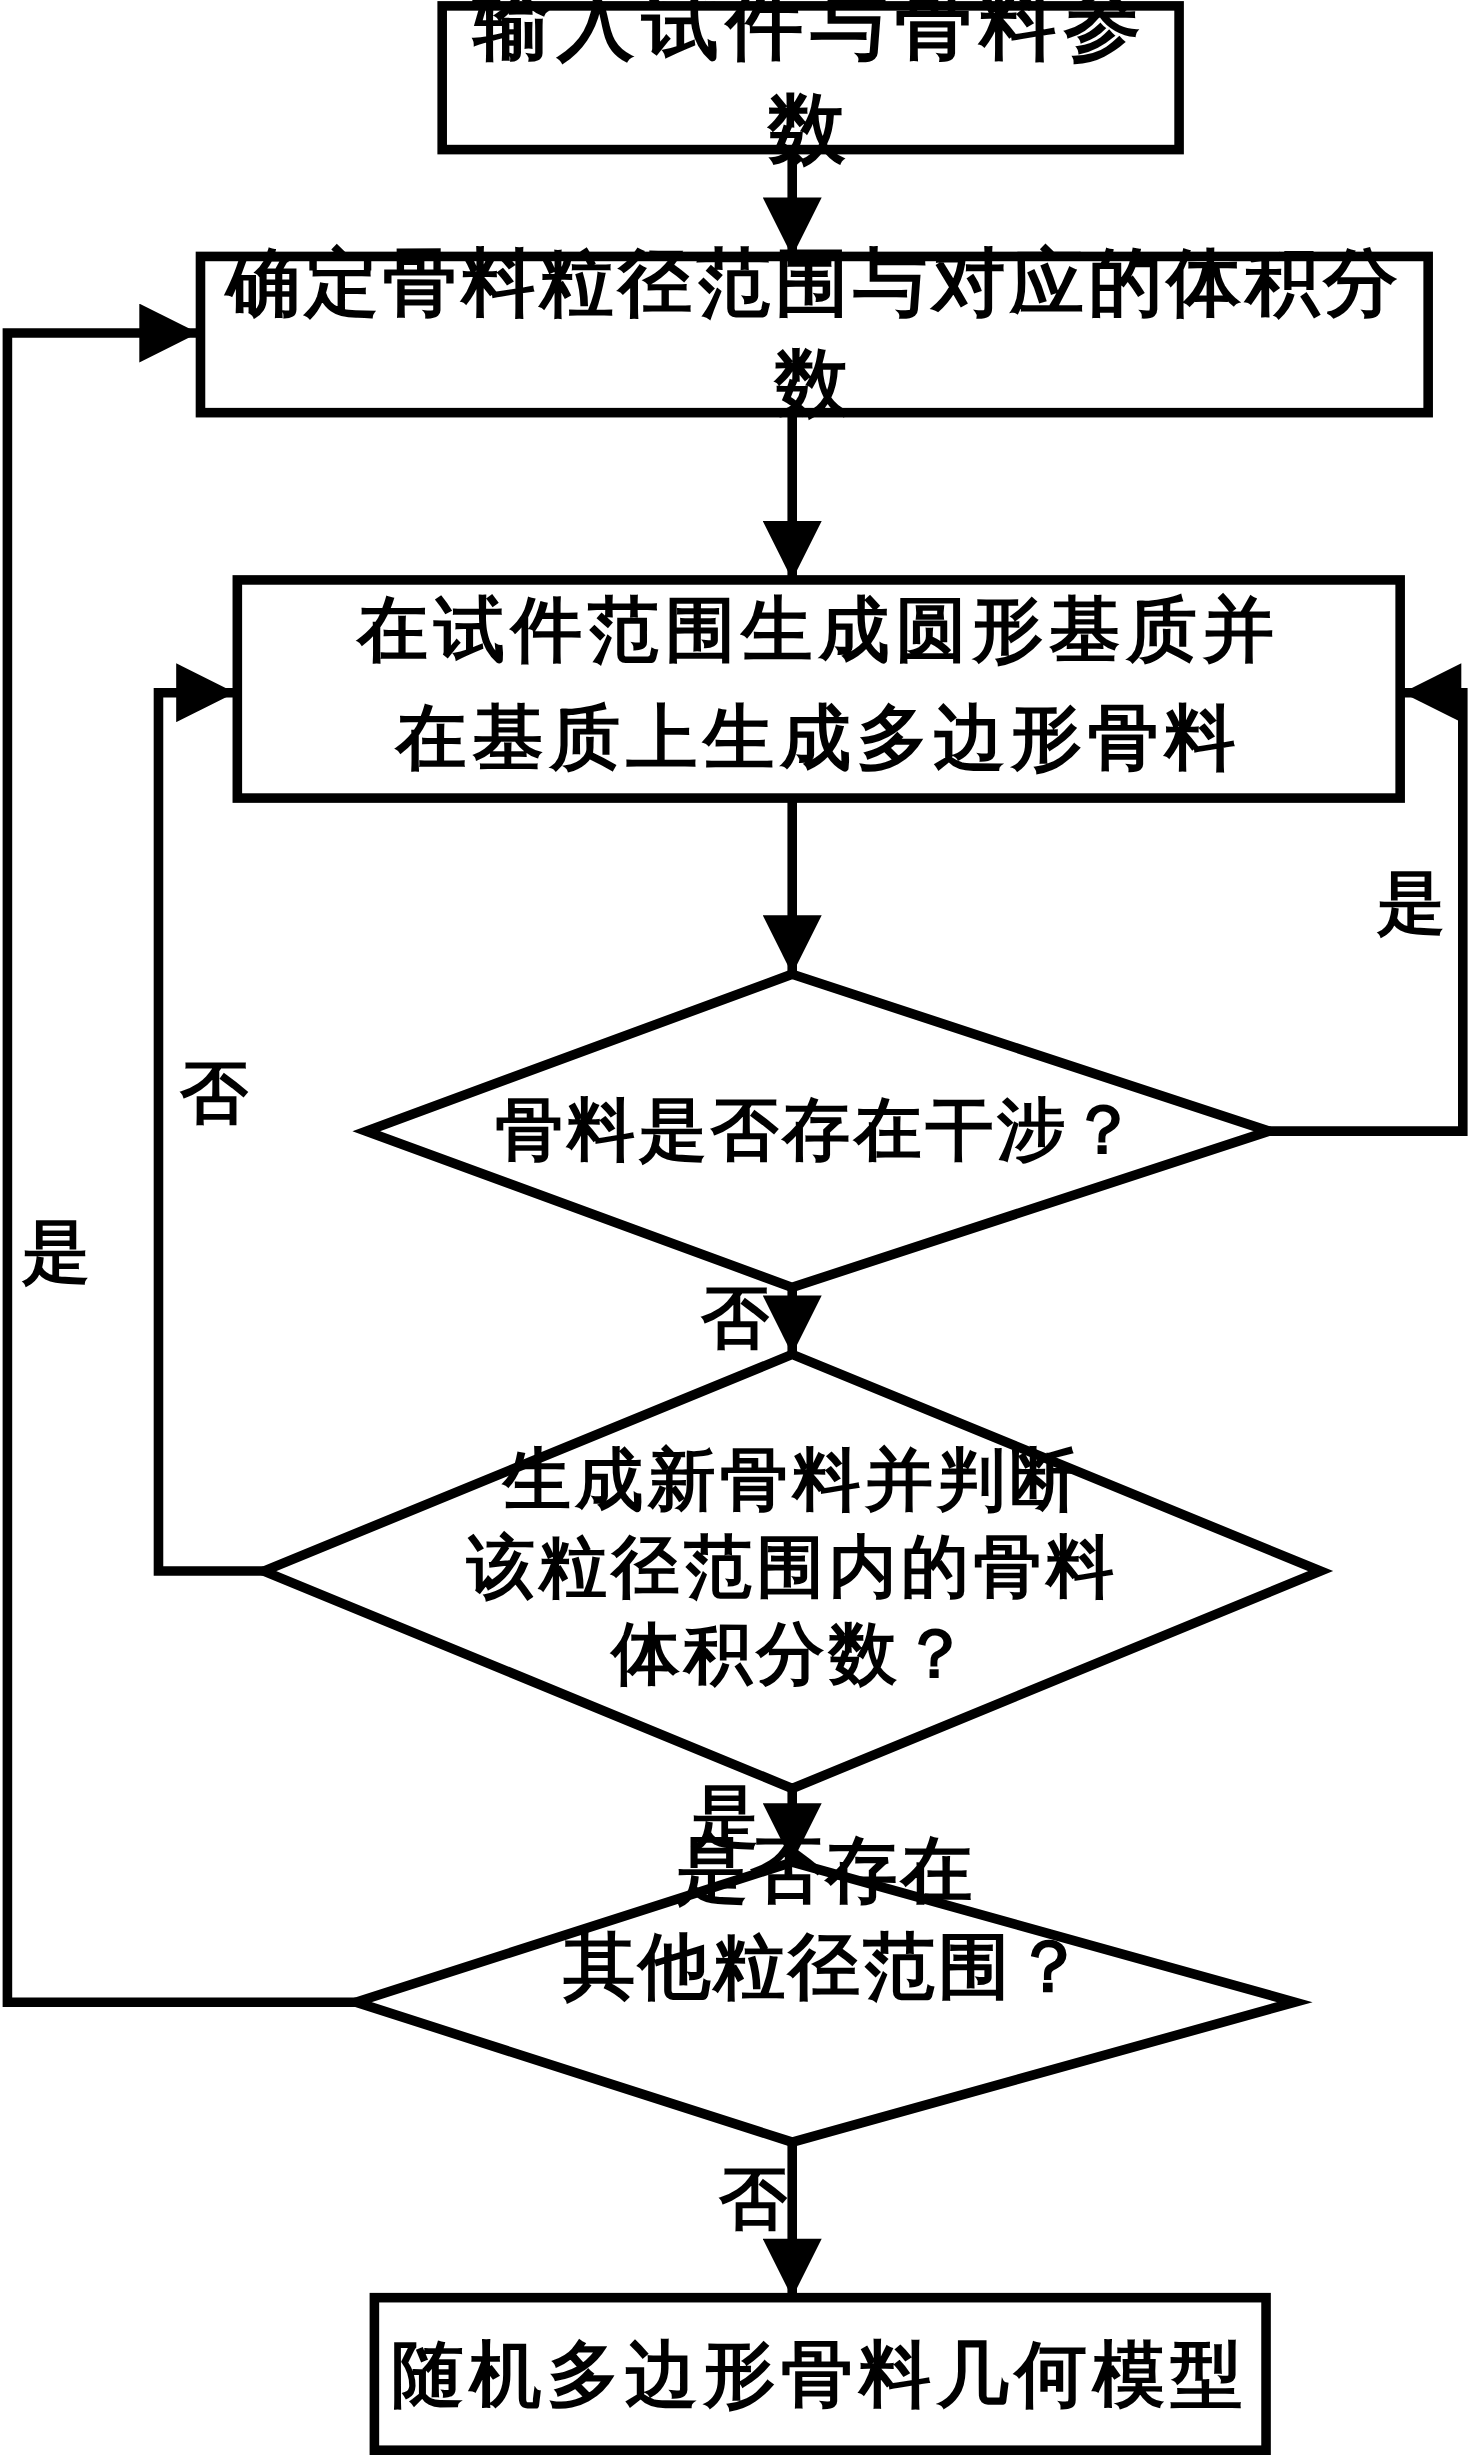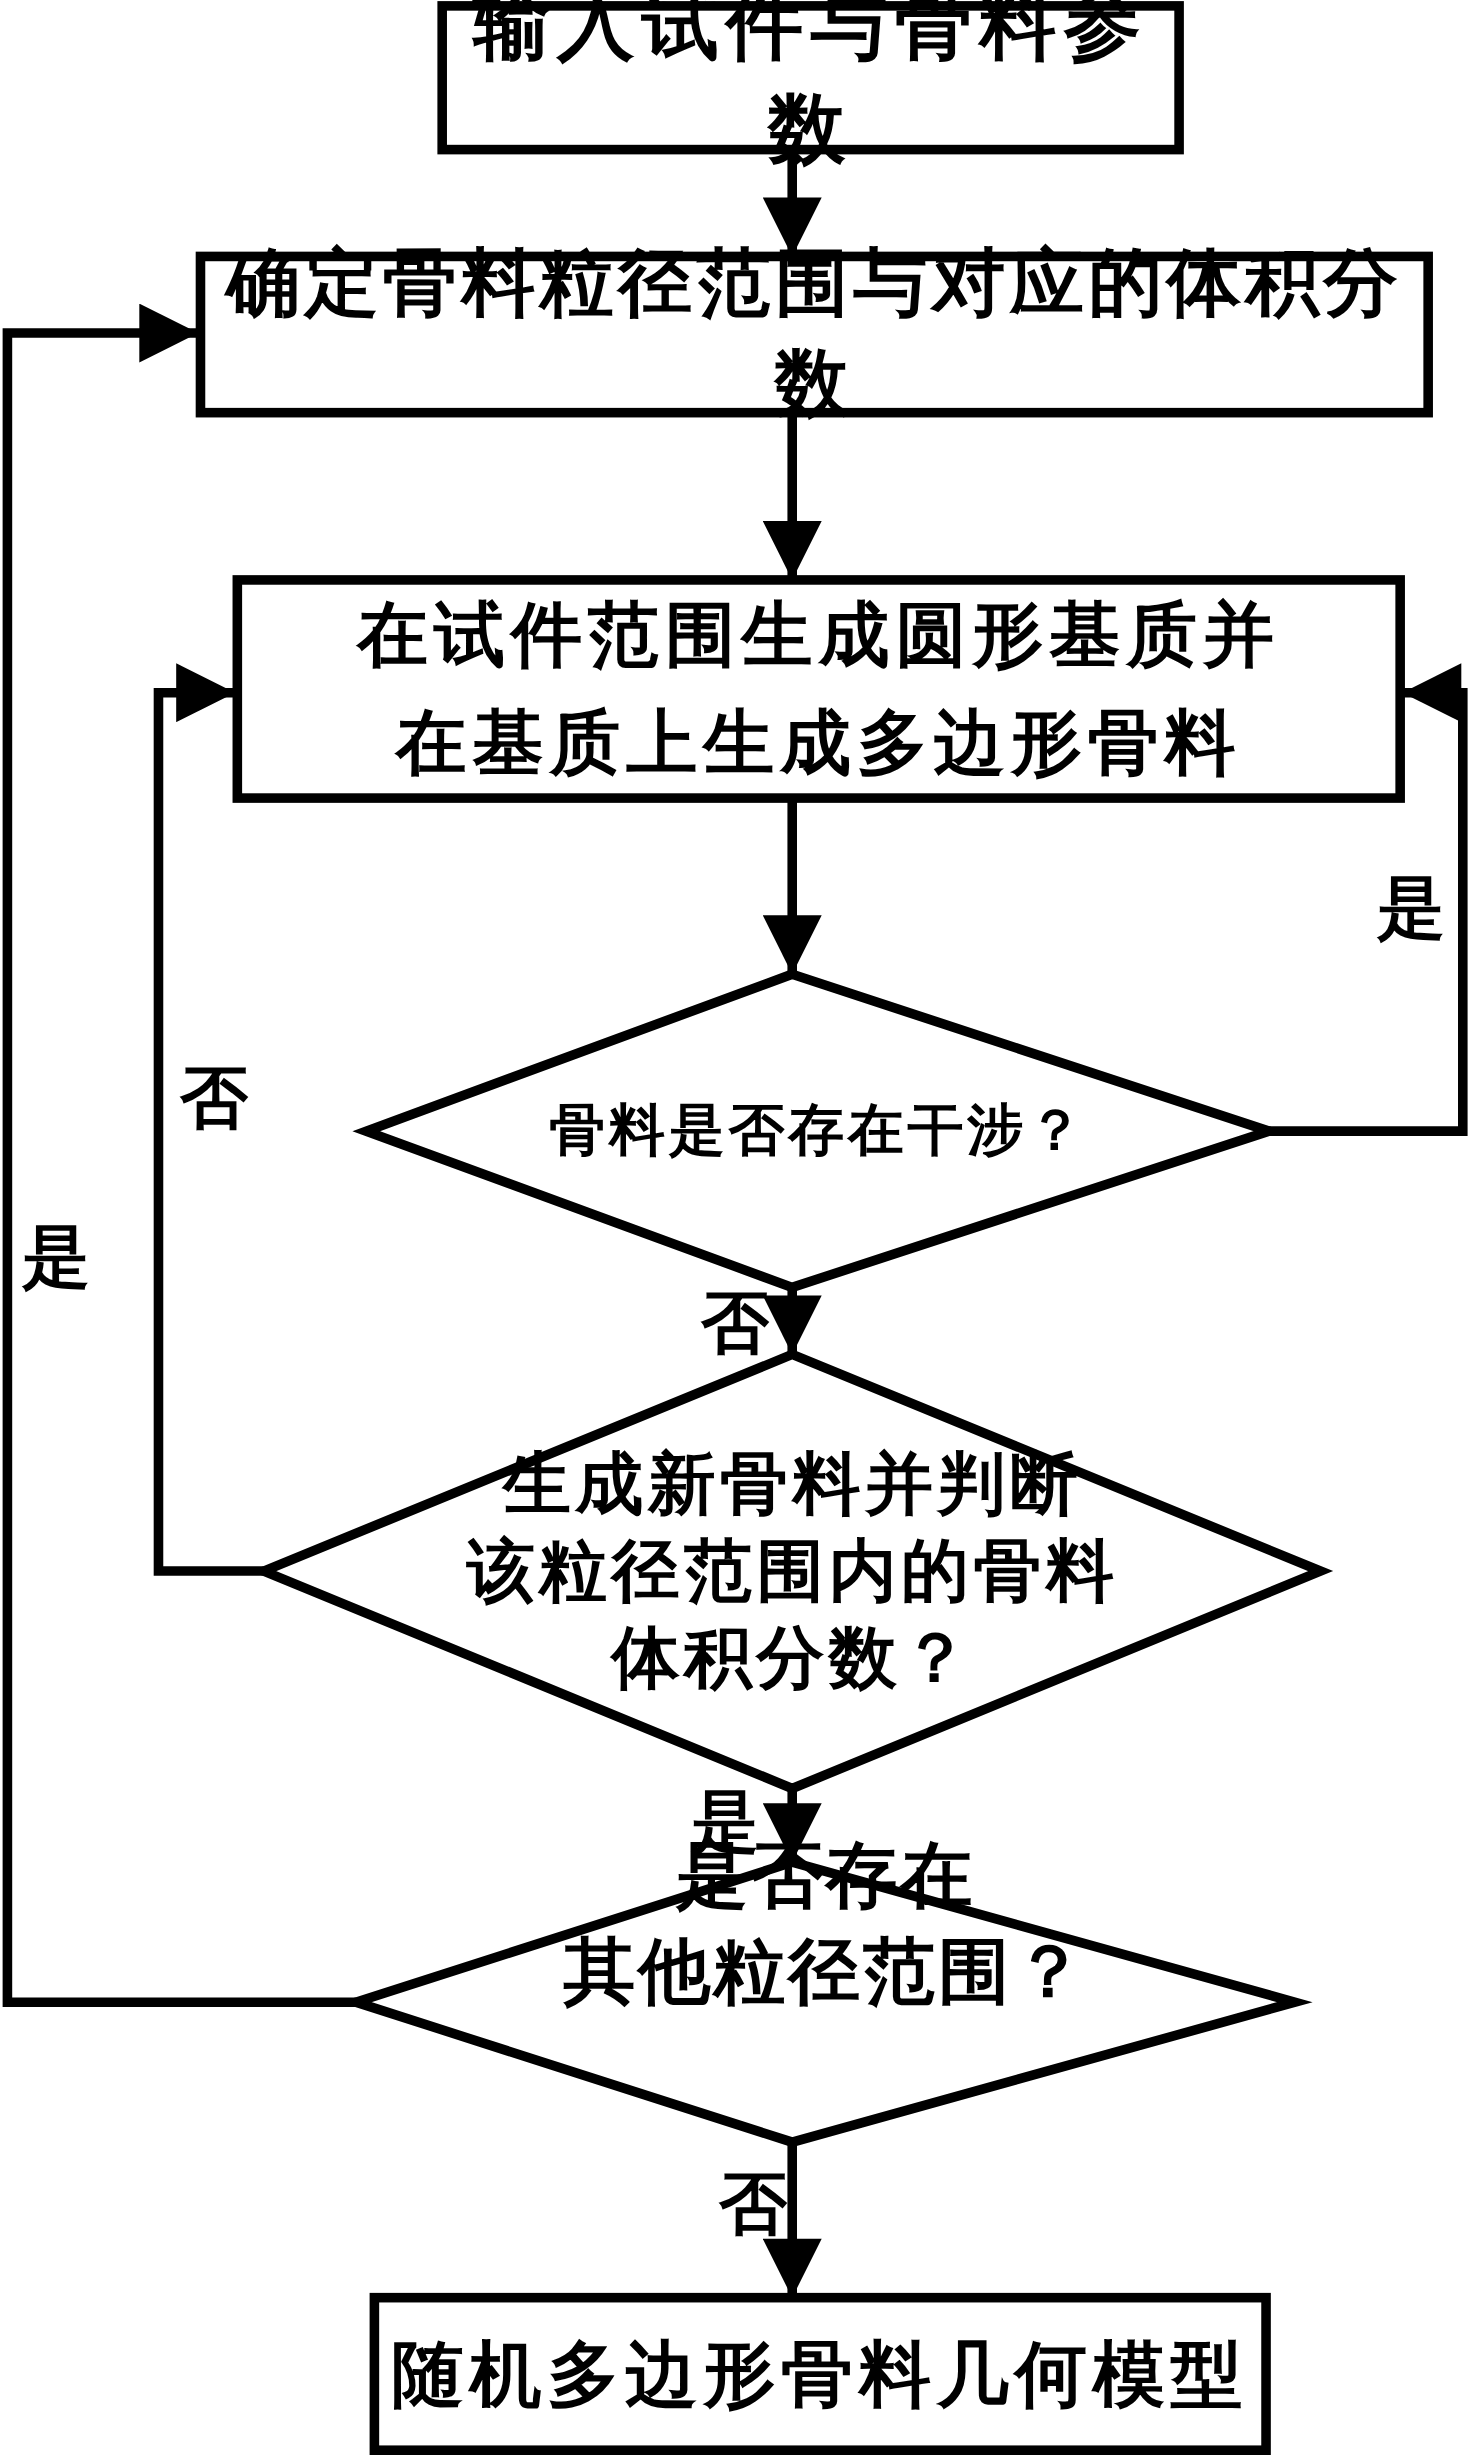--- a/index.html
+++ b/index.html
@@ -1,40 +1,40 @@
 <!DOCTYPE html>
 <html style="font-size:11.8px"><head>
 <meta charset="utf-8">
 <style>
   html, body { margin: 0; padding: 0; background: #ffffff; }
   .stage {
     position: relative;
     width: 1482px;
     height: 2462px;
     background: #ffffff;
-    font-family: Liberation Serif, serif;
+    font-family: Liberation Mono, monospace;
     color: #000000;
     overflow: hidden;
   }
   .stage svg { position: absolute; left: 0; top: 0; }
   .node-label {
     position: absolute;
     display: flex;
     flex-direction: column;
     align-items: center;
     justify-content: center;
     text-align: center;
     font-weight: 700;
     color: #000000;
   }
   .box-a-label   { left: 442px;  top: 5.9px;    width: 737px; height: 144px; font-size: 77px; letter-spacing: 7.4px; }
   .box-b-label   { left: 200px;  top: 256px;  width: 1228px; height: 156px; font-size: 74px; letter-spacing: 4.4px; }
   .box-c-label   { left: 237px;  top: 580px;  width: 1163px; height: 218px; font-size: 71px;  letter-spacing: 5.9px; }
   .box-c-label div { line-height: 108px; }
-  .d1-label      { left: 366px;  top: 974px; width: 904px; height: 313px; font-size: 56px; letter-spacing: 3.7px; }
+  .d1-label      { left: 366px;  top: 974px; width: 904px; height: 313px; font-size: 68px; letter-spacing: 3.7px; }
   .d2-label      { left: 264px;  top: 1369px; width: 1057px; height: 405px; font-size: 68px;  letter-spacing: 4.4px; }
   .d2-label div  { line-height: 87px; }
   .d3-label      { left: 356px;  top: 1784px; width: 939px; height: 280px; font-size: 72px;  letter-spacing: 2.9px; }
   .d3-label div  { line-height: 96px; }
   .box-d-label   { left: 374px;  top: 2298px; width: 892px; height: 153px; font-size: 72px; letter-spacing: 5.9px; }
   .edge-label {
     position: absolute;
     transform: translate(-50%, -50%);
     font-weight: 700;
     font-size: 68px;

